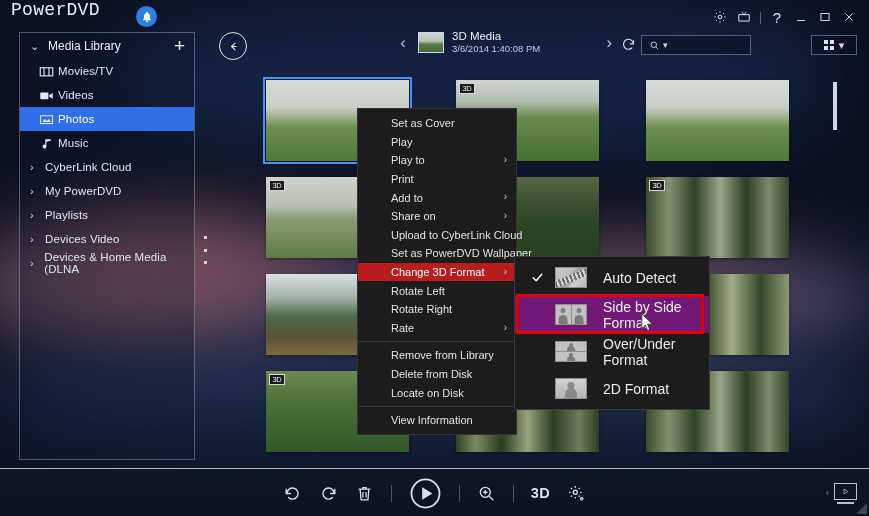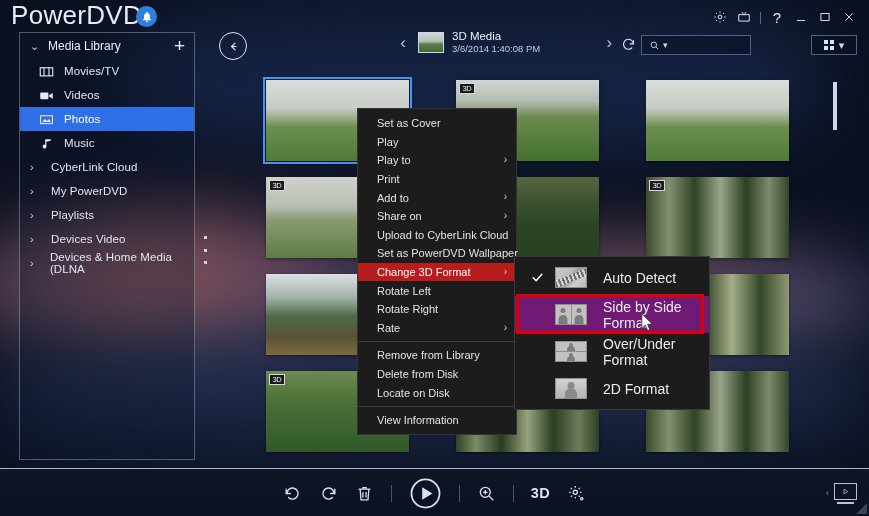--- a/index.html
+++ b/index.html
@@ -32,22 +32,22 @@
   }
   
   .bg-blob { position:absolute; filter:blur(34px); opacity:.75; pointer-events:none; }
   .b1 { left:-40px; top:210px; width:420px; height:150px; background:linear-gradient(90deg,#5b4a64,#a9686a 45%,#7a5570 80%); border-radius:50%; }
   .b2 { left:330px; top:240px; width:560px; height:120px; background:linear-gradient(90deg,#3f4a72,#8f6270 55%,#4a4f7a); border-radius:50%; }
   .b3 { left:0px; top:330px; width:869px; height:130px; background:linear-gradient(180deg,#2b3a63,#16223c); border-radius:40%; opacity:.8; }
   .b4 { left:120px; top:0px; width:700px; height:150px; background:linear-gradient(180deg,#14213f,#182a4e); border-radius:35%; opacity:.85; }
 
   
   .titlebar { position:absolute; left:0; top:0; width:869px; height:36px; z-index:30; }
-  .brand { position:absolute; left:11px; top:0px; font-size:26px; letter-spacing:.3px;
-           color:#e9edf6; font-weight:300; }
+  .brand { position:absolute; left:11px; top:0px; font-size:18px; letter-spacing:.3px;
+           color:#e9edf6; font-weight:300;font-family:Liberation Mono, monospace; }
   .bell { position:absolute; left:136px; top:6px; width:21px; height:21px; border-radius:50%;
           background:#2f7fe0; display:flex; align-items:center; justify-content:center; }
   .bell svg { width:12px; height:12px; }
   .wincontrols { position:absolute; right:8px; top:6px; display:flex; align-items:center; gap:0px; }
   .wc { width:24px; height:22px; display:flex; align-items:center; justify-content:center;
         color:#dfe6f2; }
   .wc svg { width:14px; height:14px; }
   .wc.sep { width:9px; color:#5f6d86; font-size:12px; }
 
   
@@ -74,21 +74,21 @@
   .grid2 { display:grid; grid-template-columns:repeat(2,4px); grid-template-rows:repeat(2,4px); gap:2px; }
   .grid2 i { background:#dae3f2; display:block; width:4px; height:4px; }
 
   
   .sidebar { position:absolute; left:19px; top:32px; width:176px; height:428px;
              border:1px solid rgba(190,205,228,.38); background:rgba(12,22,46,.30); z-index:20; }
   .sb-head { position:relative; height:26px; display:flex; align-items:center; padding-left:28px; }
   .sb-head .ex { position:absolute; left:10px; top:7px; color:#cdd8ea; font-size:11px; }
   .sb-head .lbl { font-size:12px; color:#eaf0f9; }
   .plus { position:absolute; right:9px; top:2px; font-size:19px; font-weight:300; color:#eaf0f9; }
-  .sb-item { height:24px; display:flex; align-items:center; padding-left:20px; gap:10px; }
+  .sb-item { height:24px; display:flex; align-items:center; padding-left:20px; gap:4px; }
   .sb-item.child { padding-left:40px; }
   .sb-item .txt { font-size:11.5px; color:#dfe7f4; letter-spacing:.1px; }
   .sb-item.active { background:#2f6fe8; }
   .sb-item.active .txt { color:#ffffff; }
   .sb-ic { width:16px; height:14px; display:flex; align-items:center; justify-content:center; color:#e4ebf7; margin-left:-22px; }
   .sb-ic svg { width:15px; height:13px; }
   .arrow { width:11px; color:#cdd8ea; font-size:11px; margin-left:-10px; }
   .splitter { position:absolute; left:203px; top:236px; width:4px; height:28px; z-index:21;
               display:flex; flex-direction:column; justify-content:space-between; align-items:center; }
   .splitter i { width:3px; height:3px; background:#c8d2e6; display:block; }
@@ -112,21 +112,21 @@
   .ph-grass  { background:linear-gradient(180deg,#cfd6d1 0%,#b4bdb2 26%,#6c8a4e 46%,#43702f 100%); }
   .ph-green  { background:linear-gradient(180deg,#6d8a51 0%,#4a6f36 40%,#31582a 100%); }
   .ph-tall   { background:linear-gradient(90deg,#2f4226 0%,#7d8a64 14%,#283a20 32%,#98a37c 50%,#2b3d23 68%,#6f7c5a 86%,#2d3f24 100%); }
 
   .scrollbar { position:absolute; right:32px; top:82px; width:4px; height:375px; z-index:11; }
   .scroll-thumb { position:absolute; top:0; left:0; width:4px; height:48px; background:#cfd8e8; }
 
   
   .ctxmenu { position:absolute; left:357px; top:108px; width:160px; background:#1c1c1c;
              border:1px solid #333; z-index:60; padding:5px 0 4px 0; }
-  .mi { position:relative; height:18.6px; display:flex; align-items:center; padding-left:19px;
+  .mi { position:relative; height:18.6px; display:flex; align-items:center; padding-left:33px;
         font-size:11px; color:#e3e3e3; white-space:nowrap; }
   .mi.hl { background:#b91c1c; color:#ffffff; }
   .mi .sub { position:absolute; right:9px; top:3px; font-size:10px; color:#cfcfcf; }
   .msep { height:1px; background:#3a3a3a; margin:4px 0; }
 
   
   .submenu { position:absolute; left:514px; top:256px; width:196px; background:#1c1c1c;
              border:1px solid #3a3a3a; z-index:70; padding:2px 0; }
   .smi { position:relative; height:37px; display:flex; align-items:center; padding-left:46px;
          font-size:14px; color:#ececec; }

